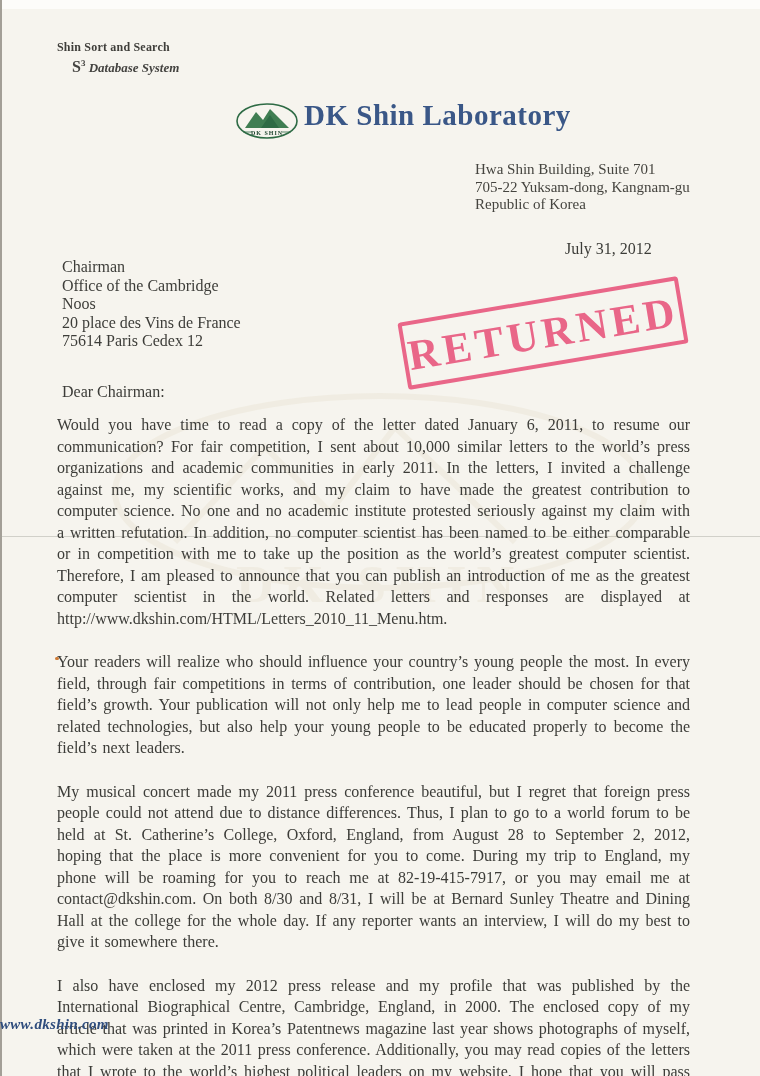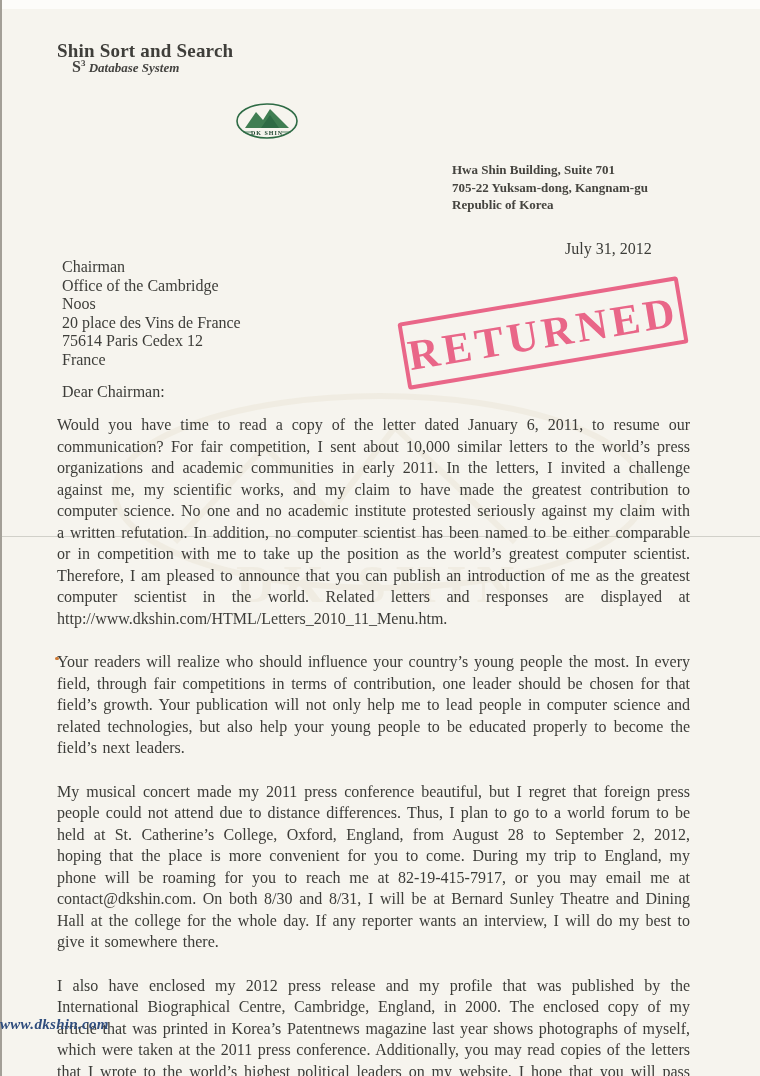--- a/index.html
+++ b/index.html
@@ -7,30 +7,30 @@
     position:relative;width:760px;height:1076px;margin:0 auto;
     background:#f6f4ee;overflow:hidden;
     font-family:"Liberation Serif","DejaVu Serif",serif;
     color:#3c3c38;
   }
   .top-strip{position:absolute;top:0;left:0;right:0;height:9px;background:#fdfcfa;}
   .left-edge{position:absolute;left:0;top:0;bottom:0;width:2px;background:#a39f97;}
   .scanline{position:absolute;left:0;right:0;top:536px;height:1px;background:rgba(165,163,155,.45);}
   .speck{position:absolute;left:55px;top:657px;width:4px;height:3px;background:#cf7b35;border-radius:2px;}
 
-  .brand{position:absolute;left:57px;top:40px;font-weight:bold;font-size:19px;color:#3f3e3a;letter-spacing:.2px;}
+  .brand{position:absolute;left:57px;top:40px;font-weight:bold;font-size:12px;color:#3f3e3a;letter-spacing:.2px;}
   .brand-sub{position:absolute;left:72px;top:58px;font-size:13px;font-weight:bold;color:#444340;}
   .brand-sub .s3{font-size:16px;font-style:normal;}
   .brand-sub sup{font-size:9px;}
   .brand-sub .dbsys{font-style:italic;}
 
   .logo{position:absolute;left:235px;top:101px;}
   .lab-title{position:absolute;left:304px;top:99px;font-size:29px;font-weight:bold;color:#3a5787;letter-spacing:.5px;}
 
-  .sender{position:absolute;left:452px;top:161px;font-weight:bold;font-size:13px;line-height:17.5px;color:#45443f;}
+  .sender{position:absolute;left:475px;top:161px;font-weight:normal;font-size:15px;line-height:17.5px;color:#45443f;}
   .date{position:absolute;left:565px;top:240px;font-size:16px;}
 
   .recipient{position:absolute;left:62px;top:258px;font-size:16px;line-height:18.6px;color:#3d3d39;}
   .salutation{position:absolute;left:62px;top:383px;font-size:16px;}
 
   .watermark{position:absolute;left:95px;top:392px;opacity:.07;pointer-events:none;}
 
   .stamp{
     position:absolute;left:401px;top:299px;width:276px;height:60px;
     border:4px solid #e8537b;border-radius:3px;
@@ -74,36 +74,36 @@
   </div>
 
   <svg class="logo" width="64" height="42" viewBox="0 0 64 42">
     <ellipse cx="32" cy="20" rx="30" ry="17" fill="none" stroke="#2e6b45" stroke-width="1.6"></ellipse>
     <polygon points="10,27 21,11 28,19 35,8 54,27" fill="#3f7d52"></polygon>
     <polygon points="26,27 35,14 44,27" fill="#2e6b45"></polygon>
     <line x1="8" y1="31" x2="17" y2="31" stroke="#2e6b45" stroke-width="0.8"></line>
     <line x1="47" y1="31" x2="56" y2="31" stroke="#2e6b45" stroke-width="0.8"></line>
     <text x="32" y="34" text-anchor="middle" font-size="6" font-weight="bold" letter-spacing="1" fill="#1f4630">DK SHIN</text>
   </svg>
+  <div class="lab-title">DK Shin Laboratory</div>
 
   <div class="sender">
     <div>Hwa Shin Building, Suite 701</div>
     <div>705-22 Yuksam-dong, Kangnam-gu</div>
     <div>Republic of Korea</div>
   </div>
 
   <div class="date">July 31, 2012</div>
 
   <div class="recipient">
     <div>Chairman</div>
     <div>Office of the Cambridge</div>
     <div>Noos</div>
     <div>20 place des Vins de France</div>
     <div>75614 Paris Cedex 12</div>
-    <div>France</div>
   </div>
 
   <div class="stamp">
     <span>RETURNED</span>
   </div>
 
   <div class="salutation">Dear Chairman:</div>
 
   <div class="body-text">
     <p>Would you have time to read a copy of the letter dated January 6, 2011, to resume our communication? For fair competition, I sent about 10,000 similar letters to the world’s press organizations and academic communities in early 2011. In the letters, I invited a challenge against me, my scientific works, and my claim to have made the greatest contribution to computer science. No one and no academic institute protested seriously against my claim with a written refutation. In addition, no computer scientist has been named to be either comparable or in competition with me to take up the position as the world’s greatest computer scientist. Therefore, I am pleased to announce that you can publish an introduction of me as the greatest computer scientist in the world. Related letters and responses are displayed at http://www.dkshin.com/HTML/Letters_2010_11_Menu.htm.</p>

